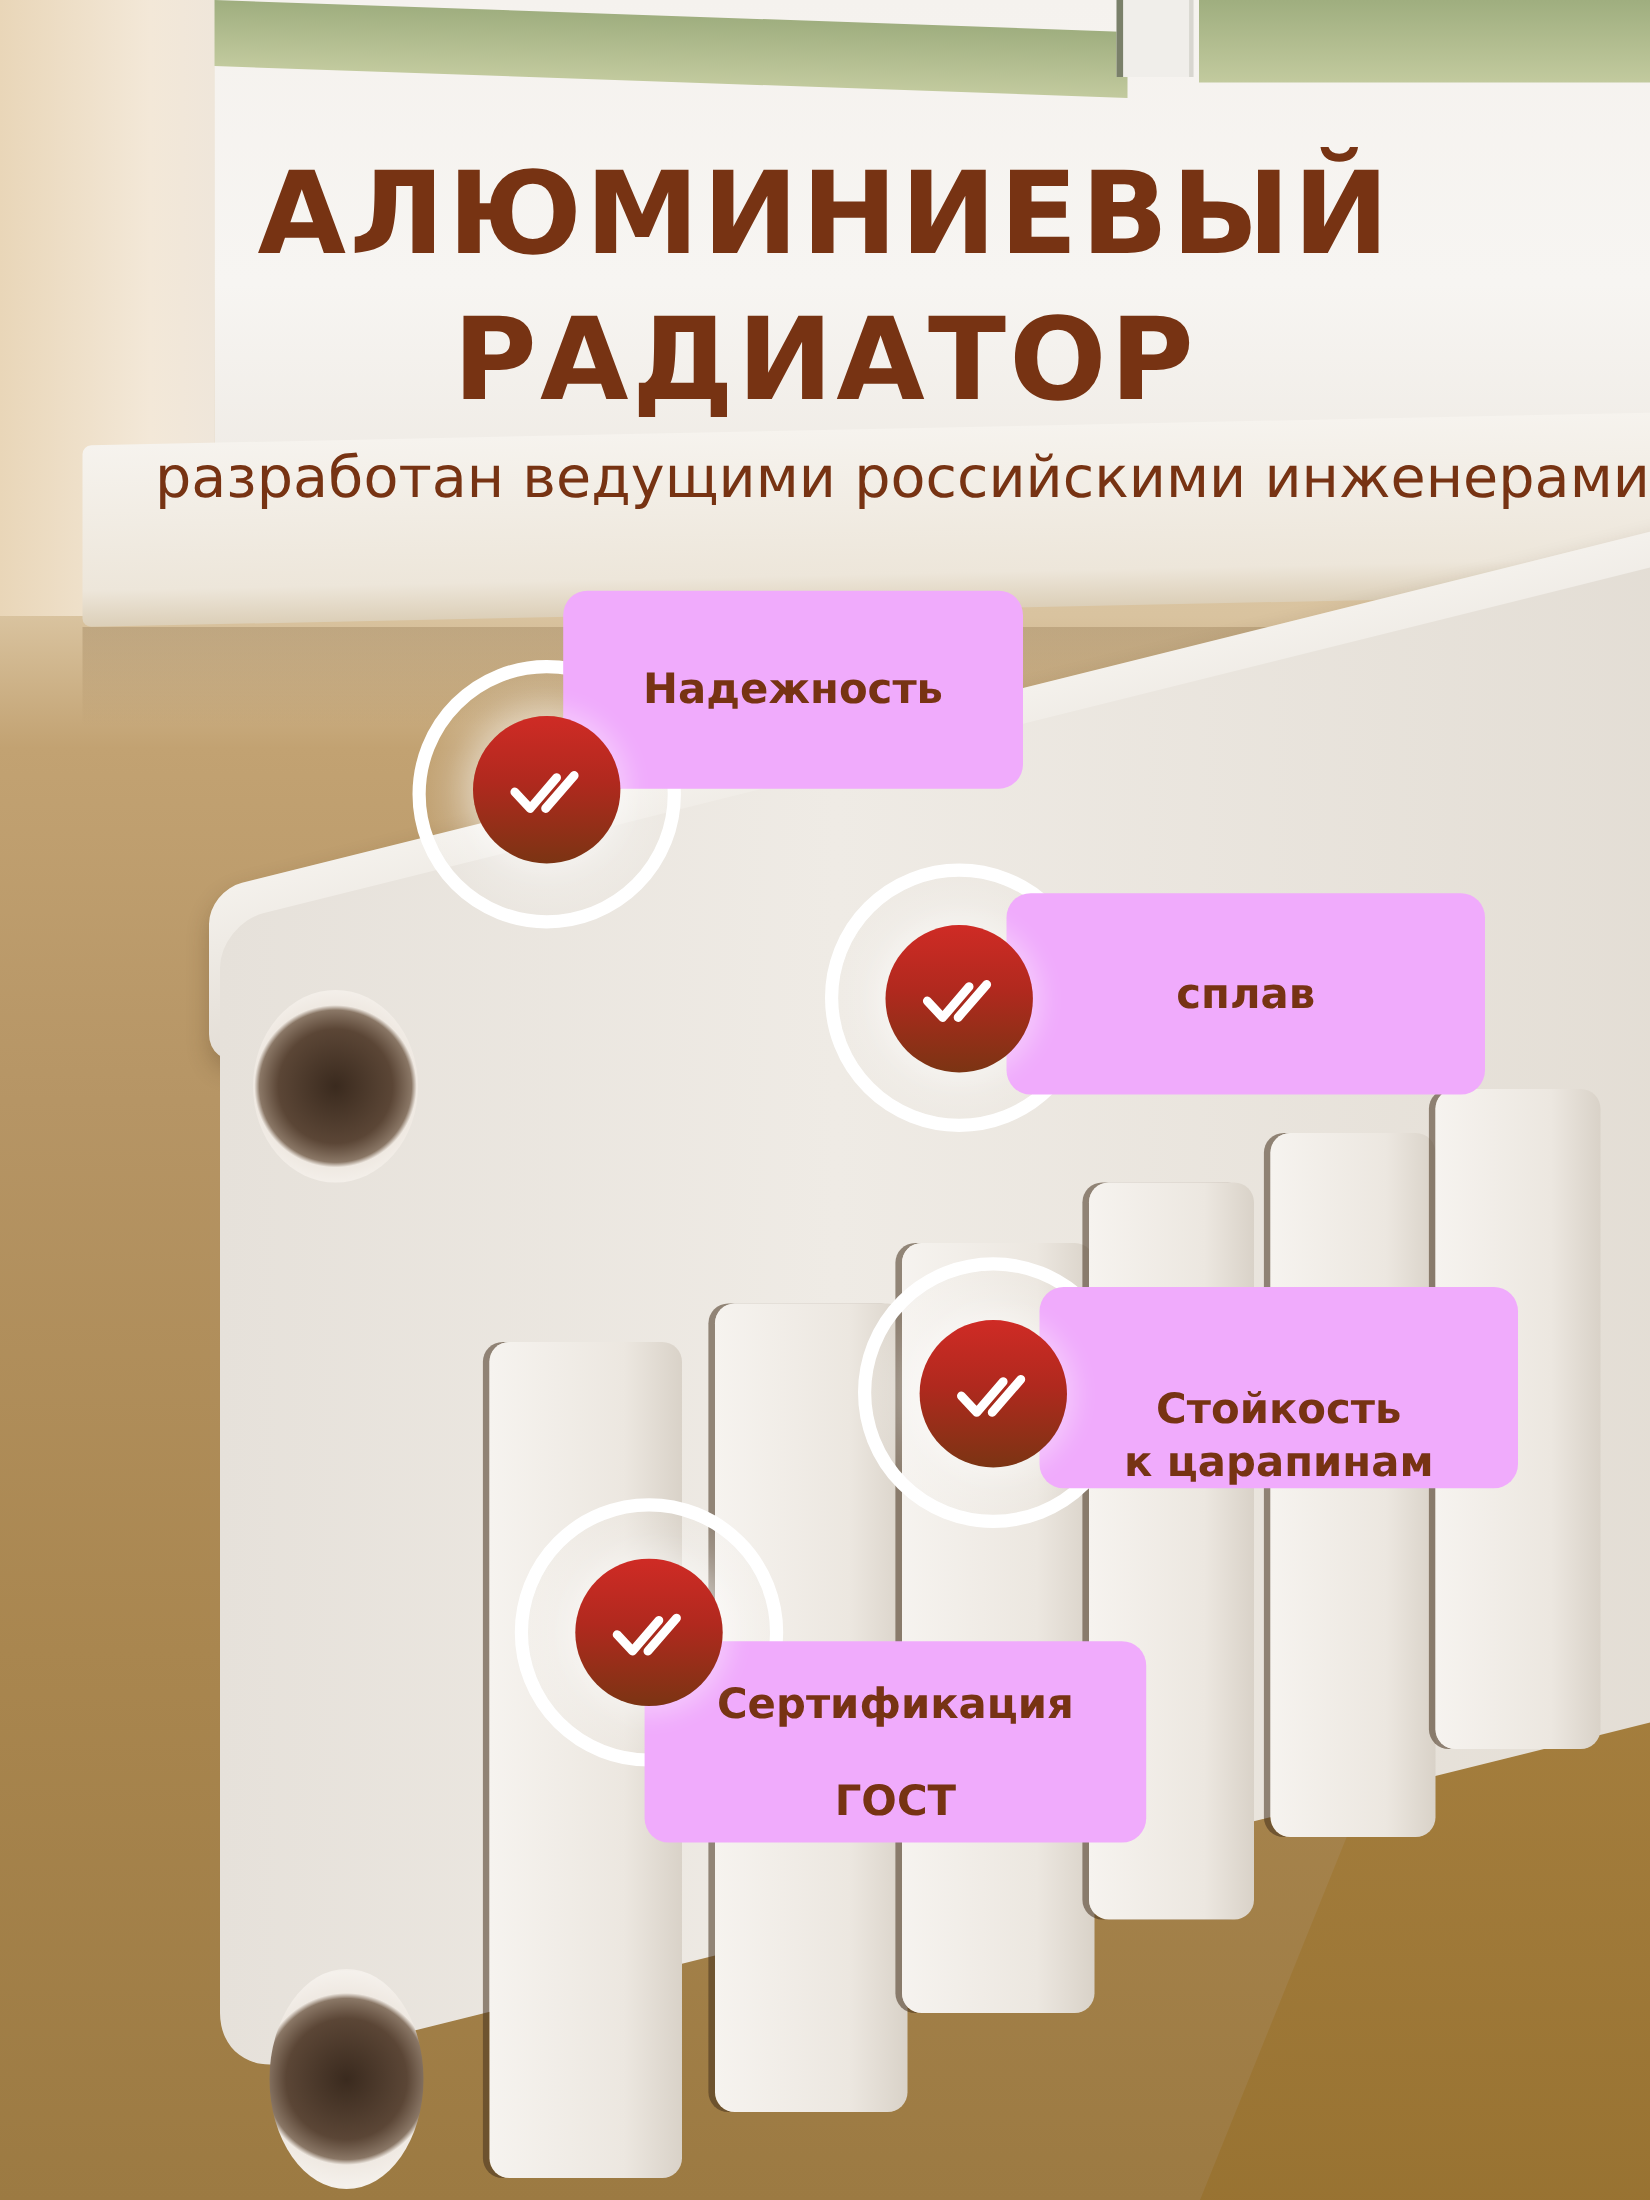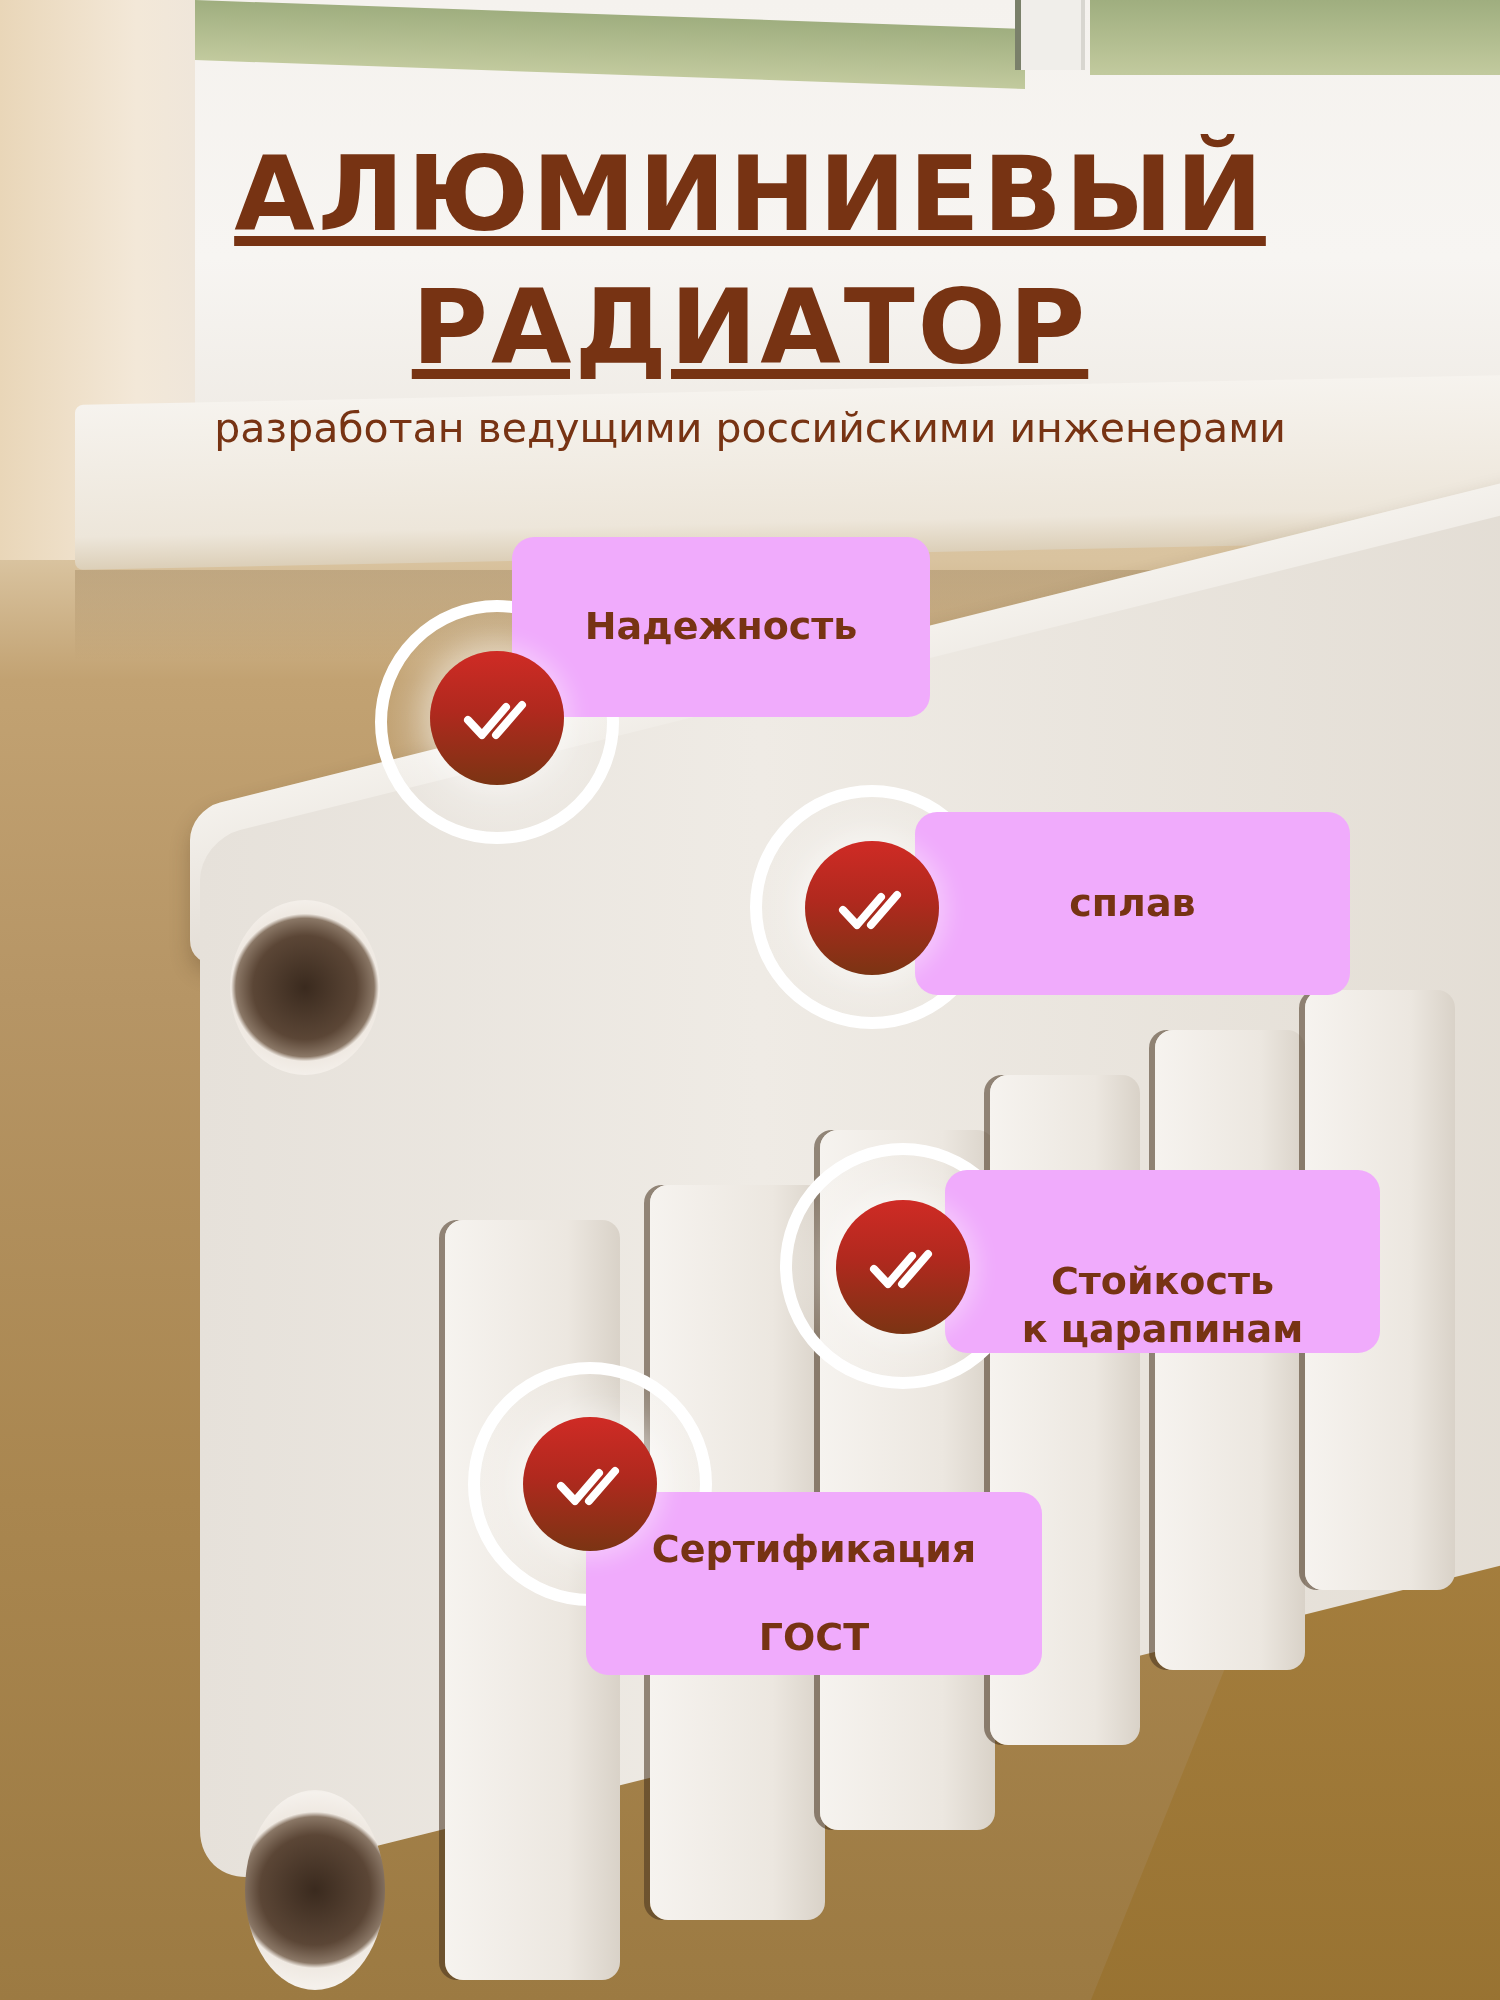--- a/index.html
+++ b/index.html
@@ -18,24 +18,24 @@
   .sill{position:absolute;left:75px;top:405px;width:1425px;height:165px;background:linear-gradient(180deg,#f6f3ee,#ede6da 80%,#dccfb8);border-radius:8px 0 0 8px;transform:skewY(-1.2deg);transform-origin:left top;}
   .sill-shadow{position:absolute;left:75px;top:570px;width:1425px;height:90px;background:linear-gradient(180deg,rgba(120,90,50,0.25),rgba(120,90,50,0));}
   
   .rad{position:absolute;left:170px;top:690px;width:1400px;height:1290px;}
   .rad-top{position:absolute;left:20px;top:120px;width:1400px;height:160px;background:linear-gradient(180deg,#f4f1ec,#e3ddd5);transform:skewY(-14deg);transform-origin:left top;border-radius:30px 0 0 30px;box-shadow:0 10px 20px rgba(60,40,20,0.25);}
   .rad-body{position:absolute;left:30px;top:150px;width:1400px;height:1050px;background:linear-gradient(90deg,#e6e1da,#efebe5 40%,#e2dcd3);transform:skewY(-14deg);transform-origin:left top;border-radius:40px 0 0 60px;}
   .fin{position:absolute;width:175px;border-radius:18px;background:linear-gradient(90deg,#f6f3ef,#ece7e0 70%,#d9d2c8);box-shadow:-6px 0 0 rgba(70,50,30,0.55);}
   .pipe{position:absolute;border-radius:50%;background:radial-gradient(circle at 50% 50%,#3a2a1e 0,#5b4636 45%,#8a7766 60%,#efe9e2 64%,#f5f1ec 80%,#d9d1c6 100%);}
   .floor{position:absolute;right:-120px;bottom:-40px;width:420px;height:620px;background:linear-gradient(180deg,#a7803f,#97712f);transform:skewX(-22deg);opacity:0.9;}
   
-  .title{position:absolute;left:0;width:1500px;text-align:center;color:#773313;font-weight:bold;font-size:104px;letter-spacing:3px;line-height:1;font-family:"DejaVu Sans","Liberation Sans",sans-serif;text-decoration:underline;}
+  .title{position:absolute;left:0;width:1500px;text-align:center;color:#773313;font-weight:bold;font-size:104px;letter-spacing:3px;line-height:1;font-family:"DejaVu Sans","Liberation Sans",sans-serif;}
   .title.l1{top:142px;}
   .title.l2{top:275px;text-align:center;}
-  .subtitle{position:absolute;left:0;width:1500px;top:404px;text-align:center;color:#773313;font-size:41px;line-height:1.2;font-family:"DejaVu Sans","Liberation Sans",sans-serif;}
+  .subtitle{position:absolute;left:0;width:1500px;top:404px;text-align:right;color:#773313;font-size:52px;line-height:1.2;font-family:"DejaVu Sans","Liberation Sans",sans-serif;}
   
   .ring{position:absolute;border:12px solid #ffffff;border-radius:50%;box-sizing:border-box;background:radial-gradient(circle,rgba(255,255,255,0.35) 0,rgba(255,255,255,0.15) 55%,rgba(255,255,255,0) 75%);}
   .badge{position:absolute;width:134px;height:134px;border-radius:50%;background:linear-gradient(180deg,#cf2b25 0%,#b0291e 45%,#7b3413 100%);box-shadow:0 0 22px 8px rgba(255,255,255,0.35);display:flex;align-items:center;justify-content:center;}
   .badge svg{width:86px;height:86px;}
   .card{position:absolute;background:#f0abfc;border-radius:22px;display:flex;flex-direction:column;align-items:center;justify-content:center;color:#773313;font-weight:bold;font-size:38px;line-height:1.25;text-align:center;font-family:"DejaVu Sans","Liberation Sans",sans-serif;}
 </style>
 </head>
 <body>
 
 <div class="scene">

